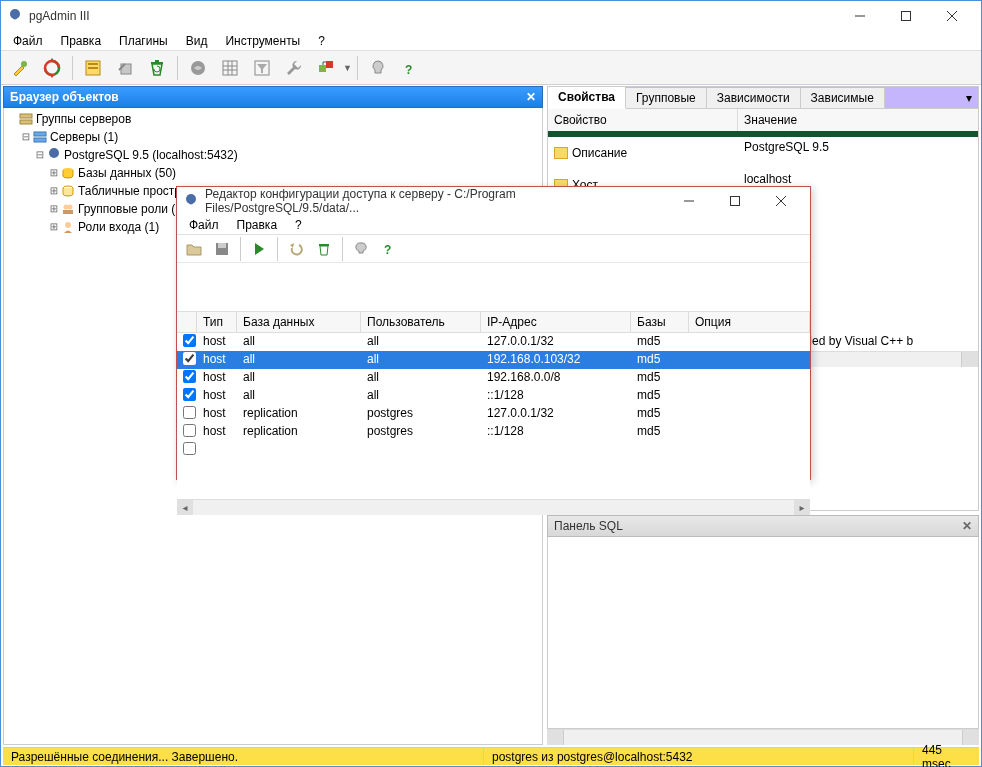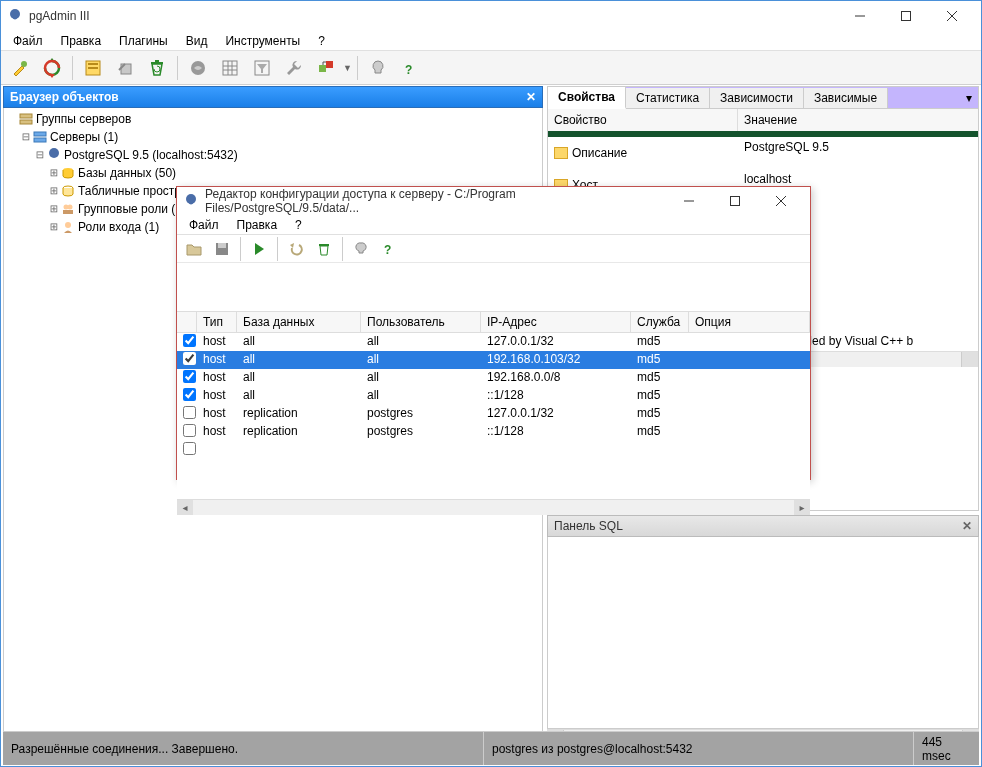--- a/index.html
+++ b/index.html
@@ -54,21 +54,21 @@
 .prop-icon { width: 14px; height: 12px; display: inline-block; background: #fcd76a; border: 1px solid #d9a628; }
 
 .sql-panel { height: 230px; display: flex; flex-direction: column; }
 .sql-panel .panel-header { background: linear-gradient(#e8e8e8,#d8d8d8); color: #333; border: 1px solid #bbb; font-weight: normal; }
 .sql-body { flex: 1; background: #fff; border: 1px solid #ccc; border-top: none; }
 .hscroll { height: 16px; background: #f0f0f0; border-top: 1px solid #ddd; position: relative; }
 .hscroll::before { content:""; position:absolute; left:0; top:0; width:16px; height:100%; background:#e0e0e0; border-right:1px solid #ccc; }
 .hscroll::after { content:""; position:absolute; right:0; top:0; width:16px; height:100%; background:#e0e0e0; border-left:1px solid #ccc; }
 
 
-.statusbar { position: absolute; bottom: 2px; left: 3px; right: 3px; height: 34px; display: flex; align-items: center; background: #a3a3a3; border-top: 1px solid #ccc; }
+.statusbar { position: absolute; bottom: 2px; left: 3px; right: 3px; height: 18px; display: flex; align-items: center; background: #fde047; border-top: 1px solid #ccc; }
 .statusbar .seg { padding: 0 8px; border-right: 1px solid #ccc; height: 100%; display: flex; align-items: center; }
 .statusbar .seg.fill { flex: 1; border-right: 1px solid #ccc; }
 
 
 .dialog { left: 176px; top: 186px; width: 635px; height: 294px; border: 1px solid #c0504d; background: #fff; }
 .dialog .titlebar { height: 28px; }
 .dialog .menubar { height: 20px; }
 .dialog .toolbar { height: 28px; background: #fff; border-bottom: 1px solid #e8e8e8; }
 .dialog .toolbar .tbtn { width: 26px; height: 24px; }
 .dialog-grid { height: 188px; overflow: auto; background: #fff; margin-top: 48px; }
@@ -296,21 +296,21 @@
             </span>
             <span>Роли входа (1)</span>
           </div>
         </div>
     </div>
 
     <div class="right-panel">
       <div style="flex:1; display:flex; flex-direction:column;">
         <div class="tabs-row">
           <div class="tab active">Свойства</div>
-          <div class="tab">Статистика</div>
+          <div class="tab">Групповые</div>
           <div class="tab">Зависимости</div>
           <div class="tab">Зависимые</div>
           <div class="spacer"></div>
           <div class="tab-drop">▾</div>
         </div>
         <div class="props-body">
           <div class="props-header">
             <div class="c1">Свойство</div>
             <div>Значение</div>
           </div>
@@ -476,21 +476,21 @@
         </svg>
       </div>
   </div>
   <div class="dialog-grid">
     <div class="grid-header">
       <div class="col-chk"></div>
       <div class="col-type">Тип</div>
       <div class="col-db">База данных</div>
       <div class="col-user">Пользователь</div>
       <div class="col-ip">IP-Адрес</div>
-      <div class="col-method">Служба</div>
+      <div class="col-method">Базы</div>
       <div class="col-opt">Опция</div>
     </div>
     <div id="hba-rows">
         <div class="grid-row">
           <div class="col-chk"><input type="checkbox" checked="" style=""></div>
           <div class="col-type">host</div>
           <div class="col-db">all</div>
           <div class="col-user">all</div>
           <div class="col-ip">127.0.0.1/32</div>
           <div class="col-method">md5</div>

